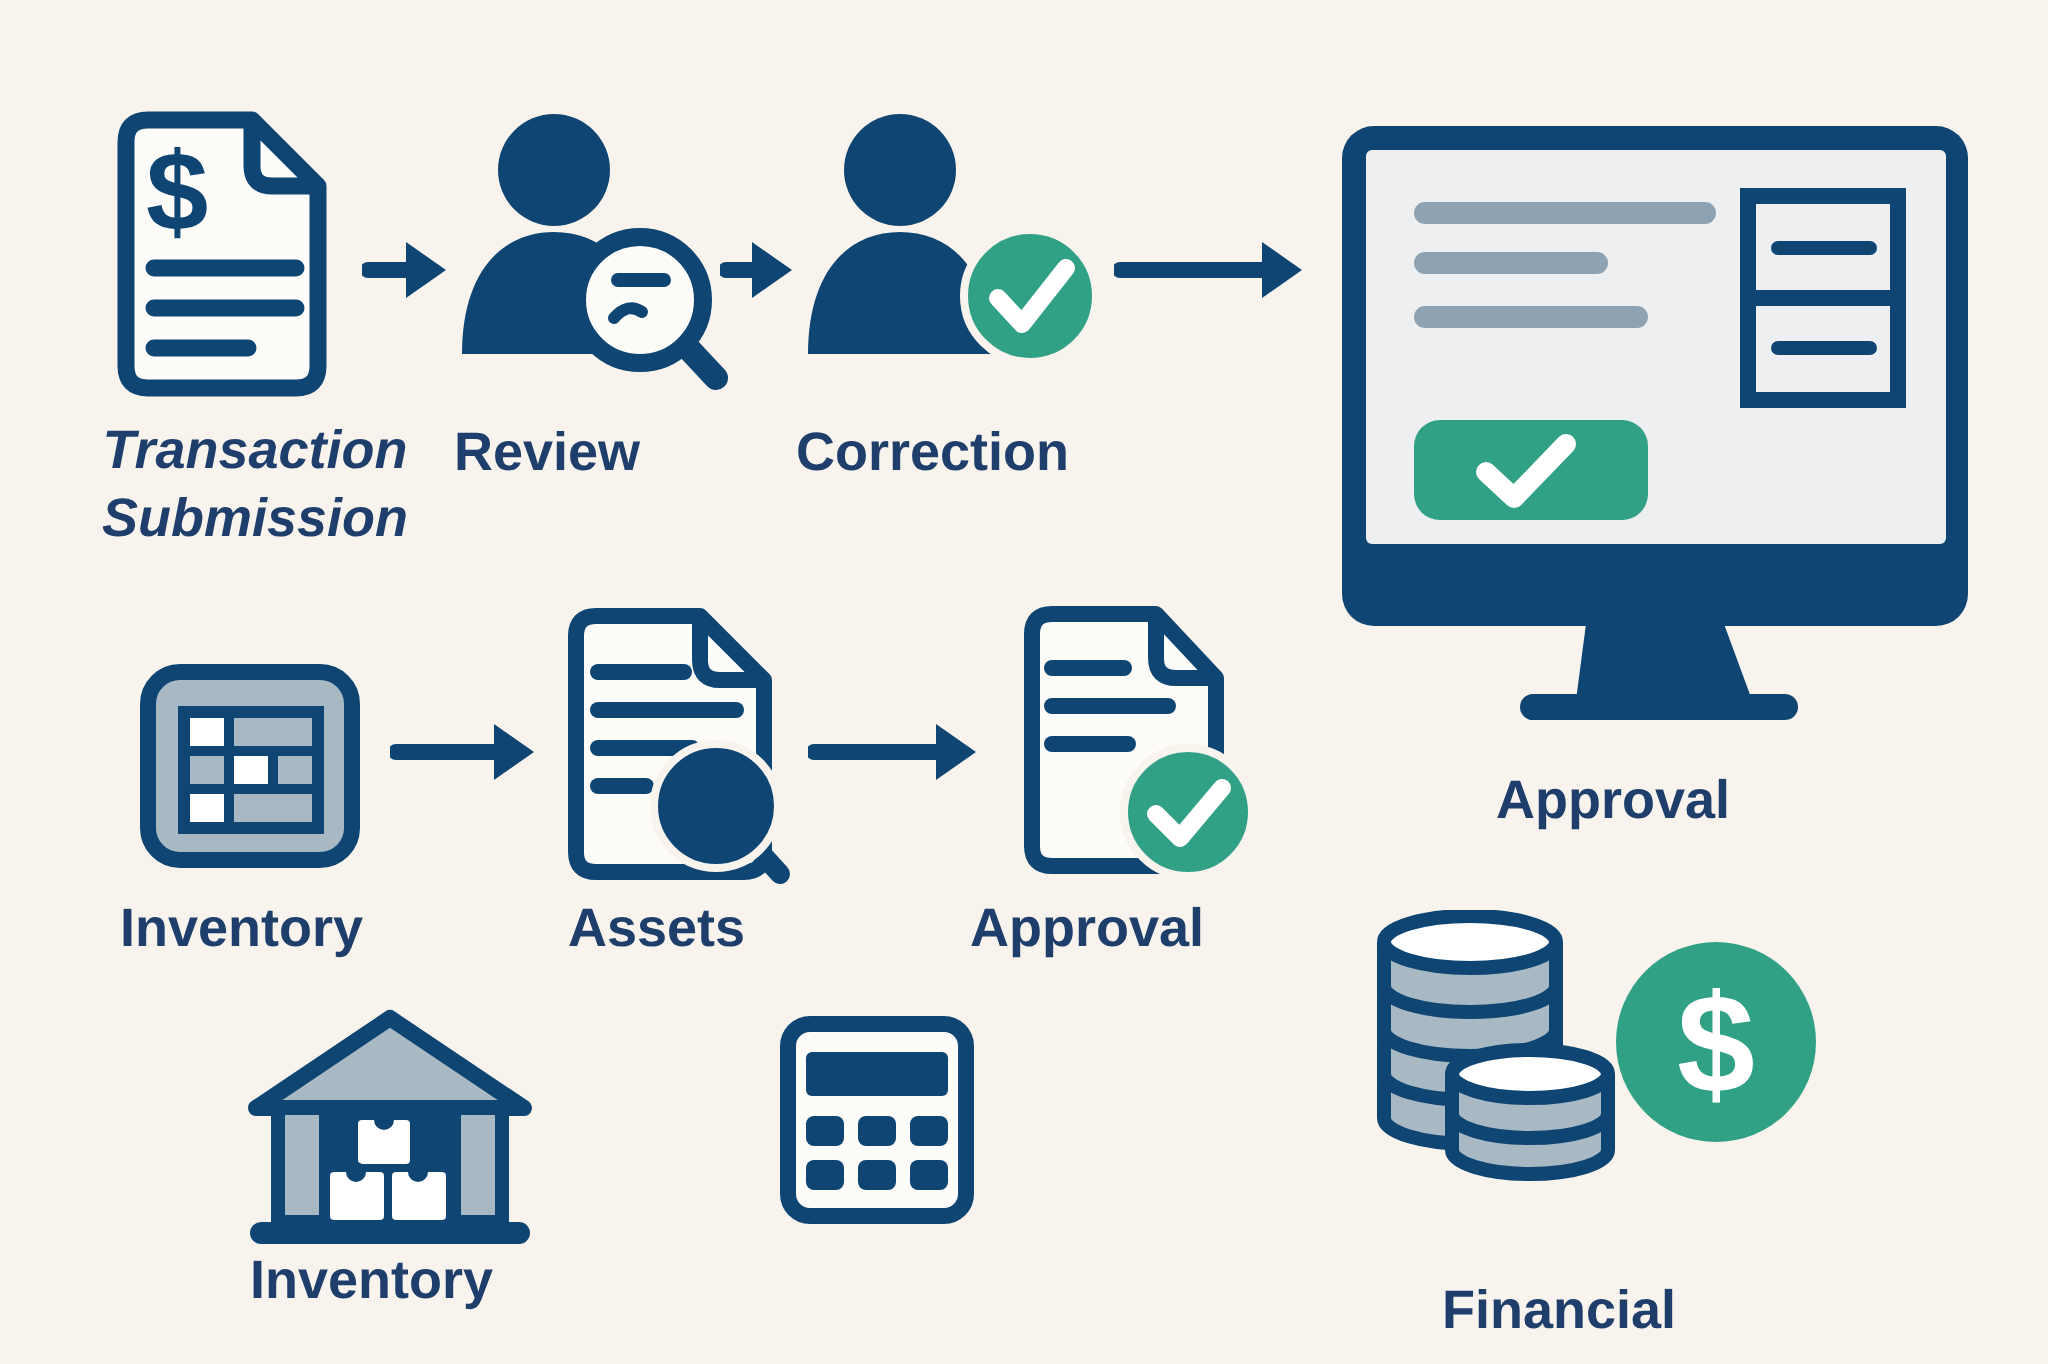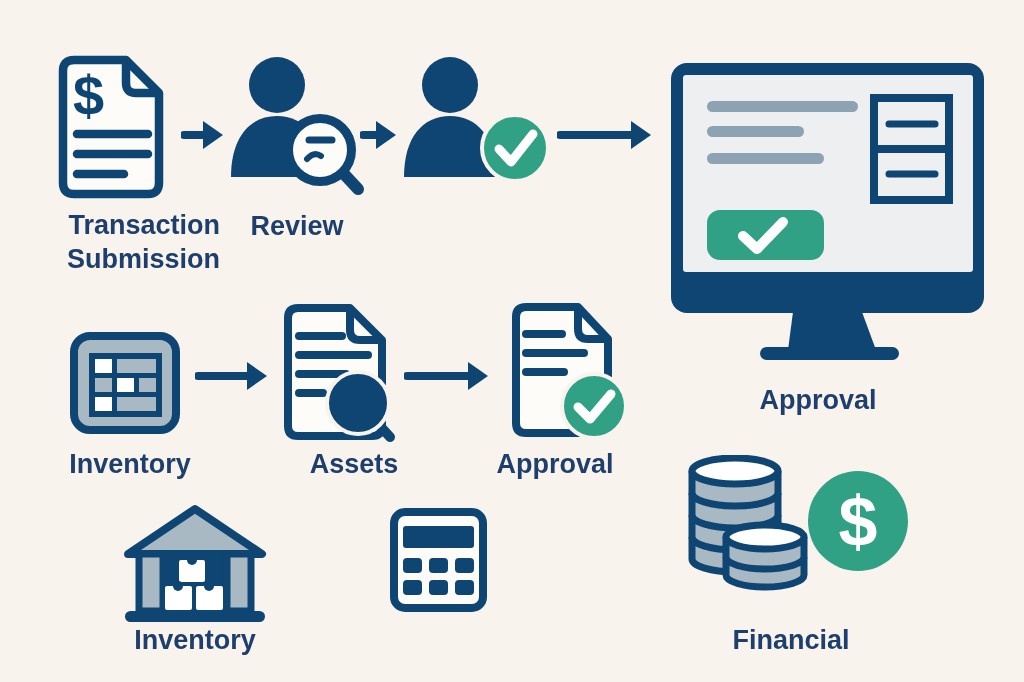--- a/index.html
+++ b/index.html
@@ -10,24 +10,23 @@
     overflow:hidden;
     font-family:"Liberation Sans", sans-serif;
   }
   .abs{position:absolute;}
   .label{
     position:absolute;
     font-weight:bold;
     font-size:27px;
     line-height:34px;
     color:var(--text,#1e3e6c);
-    text-align:center;
     white-space:nowrap;
   }
-  .label.wrap{white-space:normal;text-align:right;}
+  .label.wrap{white-space:normal;text-align:center;font-style:italic;}
   
   .f-navy{fill:var(--navy);} .s-navy{stroke:var(--navy);}
   .f-green{fill:var(--green);}
   .f-gray{fill:var(--grayblue);}
   .f-paper{fill:var(--paper);}
   .f-screen{fill:var(--screen);}
   .f-line{fill:var(--linegray);}
   .f-white{fill:var(--white);} .s-white{stroke:var(--white);}
   .s-bg{stroke:var(--bg);}
   .f-none{fill:none;}
@@ -72,20 +71,21 @@
     <line class="s-navy" stroke-width="8" stroke-linecap="round" x1="3" y1="20" x2="18" y2="20"></line>
     <polygon class="f-navy" points="16,6 36,20 16,34"></polygon>
   </svg>
 
   <svg class="abs" style="left:400px;top:55px;" width="152" height="132" viewBox="0 0 152 132">
     <circle class="f-navy" cx="50" cy="30" r="28"></circle>
     <path class="f-navy" d="M 4,122 C 4,82 23,61 50,61 C 77,61 96,82 96,122 Z"></path>
     <circle class="f-green s-bg" stroke-width="4" cx="115" cy="93" r="33"></circle>
     <path class="f-none s-white" stroke-width="9" stroke-linecap="round" stroke-linejoin="round" d="M 99,94 L 111,107 L 133,79"></path>
   </svg>
+  <div class="label" style="left:398px;top:209px;width:142px;">Correction</div>
 
   <svg class="abs" style="left:557px;top:115px;" width="96" height="40" viewBox="0 0 96 40">
     <line class="s-navy" stroke-width="8" stroke-linecap="round" x1="3" y1="20" x2="76" y2="20"></line>
     <polygon class="f-navy" points="74,6 94,20 74,34"></polygon>
   </svg>
 
   <svg class="abs" style="left:670px;top:60px;" width="317" height="302" viewBox="0 0 317 302">
     <rect class="f-navy" x="1" y="3" width="313" height="250" rx="16"></rect>
     <rect class="f-screen" x="13" y="15" width="290" height="197" rx="3"></rect>
     <g class="f-line">
@@ -202,15 +202,15 @@
       <path class="f-gray s-navy" stroke-width="7" d="M 38,82 V 120 A 39 12 0 0 0 116 120 V 82"></path>
       <path class="f-none s-navy" stroke-width="7" d="M 38,102 A 39 12 0 0 0 116 102"></path>
       <ellipse class="f-white s-navy" stroke-width="7" cx="77" cy="82" rx="39" ry="12"></ellipse>
     </g>
   </svg>
 
   <svg class="abs" style="left:806px;top:469px;" width="105" height="105" viewBox="0 0 105 105">
     <circle class="f-green" cx="52" cy="52" r="50"></circle>
     <text class="dollar-badge" x="52" y="77" text-anchor="middle">$</text>
   </svg>
-  <div class="label" style="left:721px;top:623px;width:140px;">Financial</div>
+  <div class="label" style="left:721px;top:638px;width:140px;">Financial</div>
 
 </div>
 
 </body></html>

